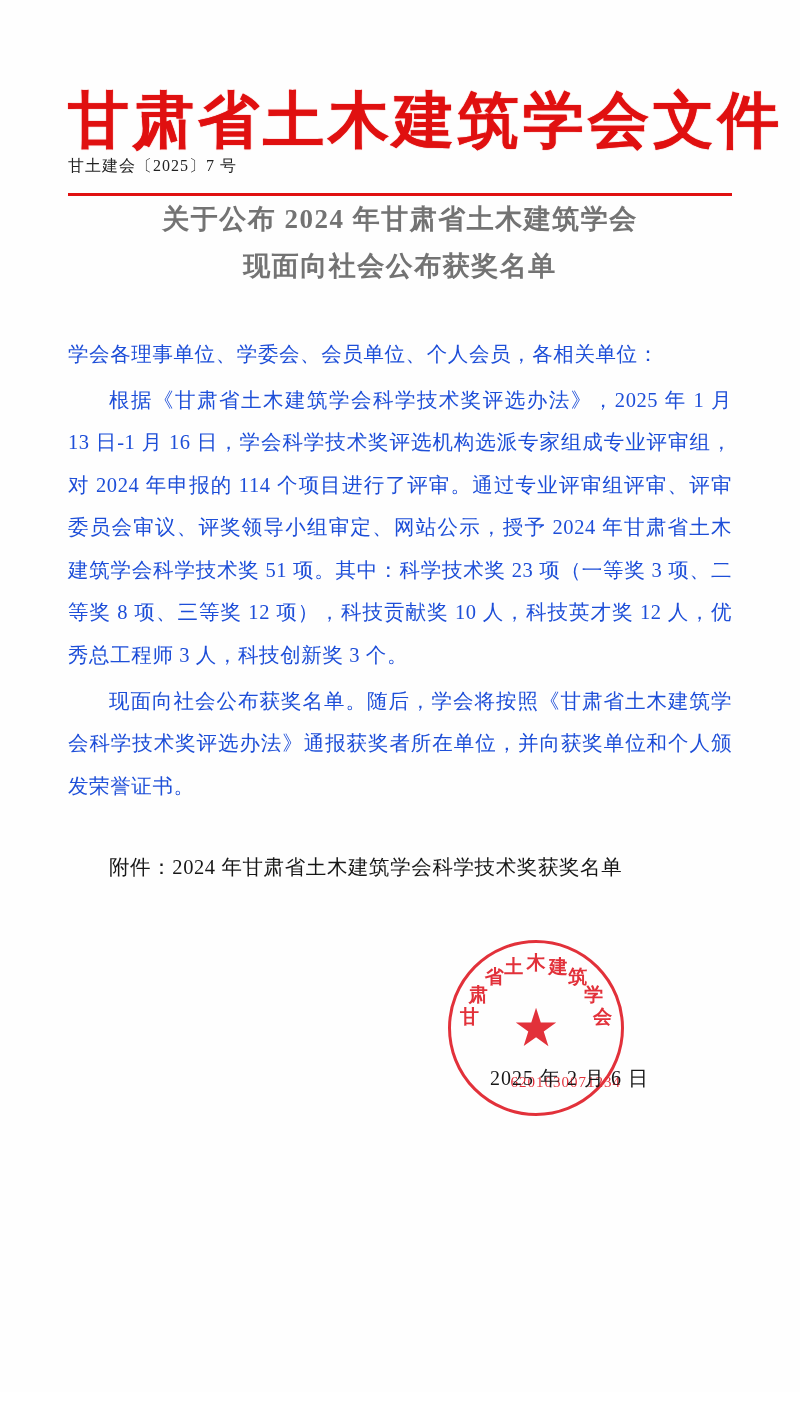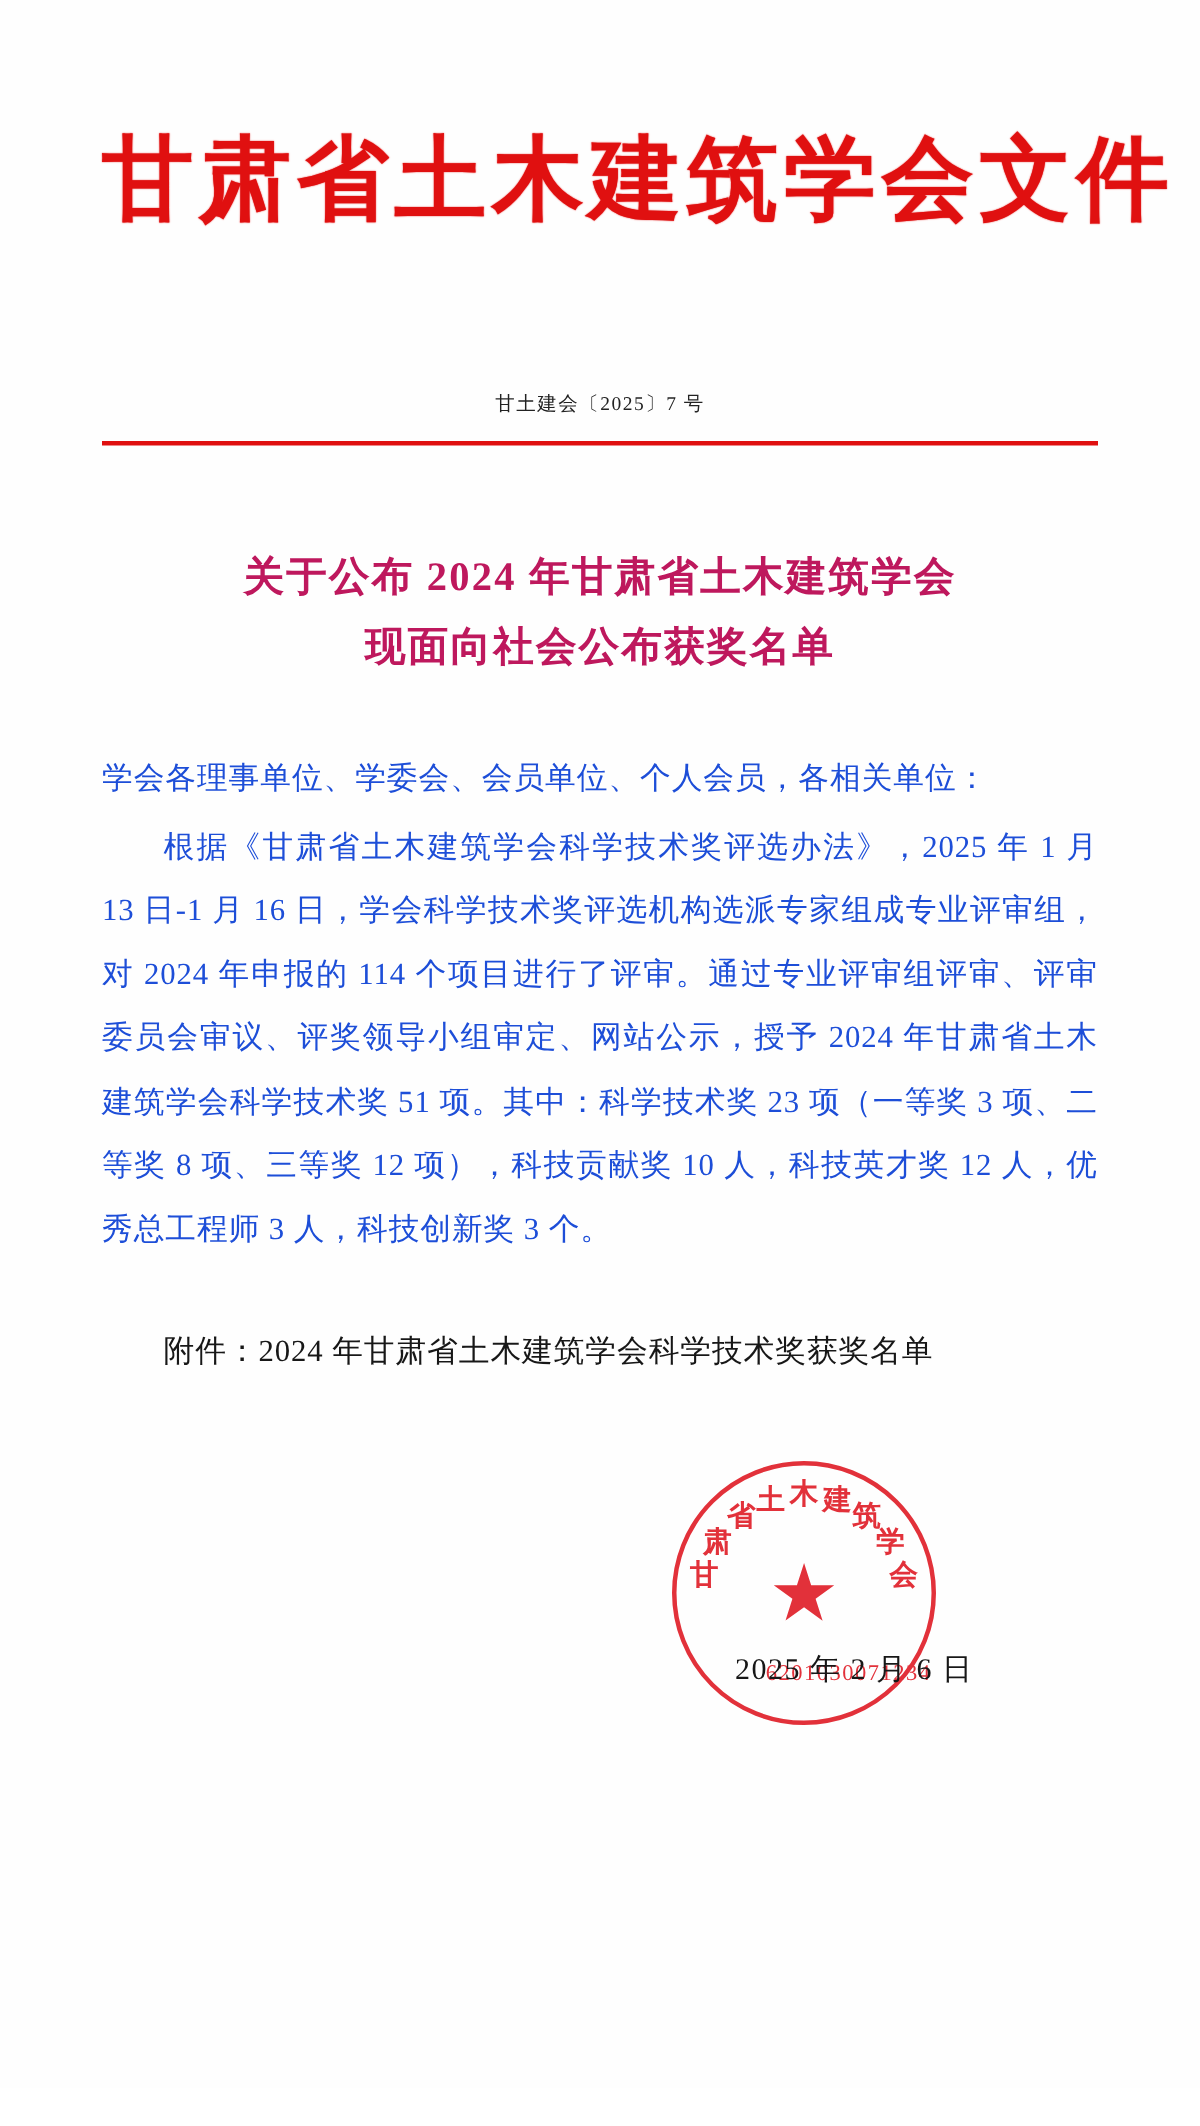--- a/index.html
+++ b/index.html
@@ -34,44 +34,42 @@
     font-family: "Liberation Serif", "DejaVu Serif", serif;
     font-weight: bold;
     font-size: 61px;
     letter-spacing: 4px;
     line-height: 1.15;
     white-space: nowrap;
     text-shadow: 0 0 1px #e01010;
   }
 
   .doc-number {
-    text-align: center;
-    margin-top: 104px;
-    font-size: 13px;
+    text-align: left;
+    font-size: 16px;
     letter-spacing: 1px;
     color: #222;
     font-family: "Liberation Serif", "DejaVu Serif", serif;
   }
 
   .red-rule {
     margin: 16px 0 0 0;
     height: 3px;
     background: #e01010;
     width: 100%;
   }
 
   
   .doc-title {
-    margin-top: 64px;
     text-align: center;
     font-size: 27px;
     font-weight: bold;
     line-height: 1.75;
     letter-spacing: 1.5px;
-    color: #be185d;
+    color: #737373;
   }
   .doc-title div { white-space: nowrap; }
 
   
   .body-text {
     margin-top: 42px;
     font-size: 20.5px;
     line-height: 2.07;
     letter-spacing: 0.6px;
     color: #1d4ed8;
@@ -167,20 +165,21 @@
   <div class="red-rule"></div>
 
   <div class="doc-title">
     <div>关于公布 2024 年甘肃省土木建筑学会</div>
     <div>现面向社会公布获奖名单</div>
   </div>
 
   <div class="body-text">
     <p>学会各理事单位、学委会、会员单位、个人会员，各相关单位：</p>
     <p class="indent">根据《甘肃省土木建筑学会科学技术奖评选办法》，2025 年 1 月 13 日-1 月 16 日，学会科学技术奖评选机构选派专家组成专业评审组，对 2024 年申报的 114 个项目进行了评审。通过专业评审组评审、评审委员会审议、评奖领导小组审定、网站公示，授予 2024 年甘肃省土木建筑学会科学技术奖 51 项。其中：科学技术奖 23 项（一等奖 3 项、二等奖 8 项、三等奖 12 项），科技贡献奖 10 人，科技英才奖 12 人，优秀总工程师 3 人，科技创新奖 3 个。</p>
+    <p class="indent">现面向社会公布获奖名单。随后，学会将按照《甘肃省土木建筑学会科学技术奖评选办法》通报获奖者所在单位，并向获奖单位和个人颁发荣誉证书。</p>
   </div>
 
   <div class="attachment">附件：2024 年甘肃省土木建筑学会科学技术奖获奖名单</div>
 
   <div class="sign-area">
 
     <div class="seal">
       <div class="seal-top-text">
         <span class="seal-ch" style="transform: rotate(-78deg) translate(0,-68px) rotate(78deg);">甘</span>
         <span class="seal-ch" style="transform: rotate(-58deg) translate(0,-68px) rotate(58deg);">肃</span>

